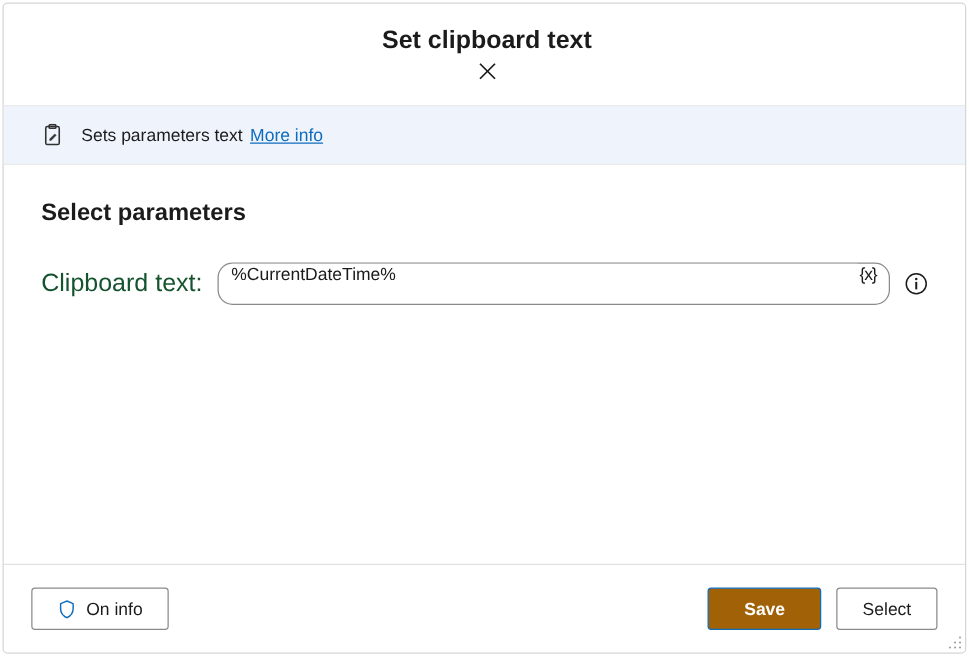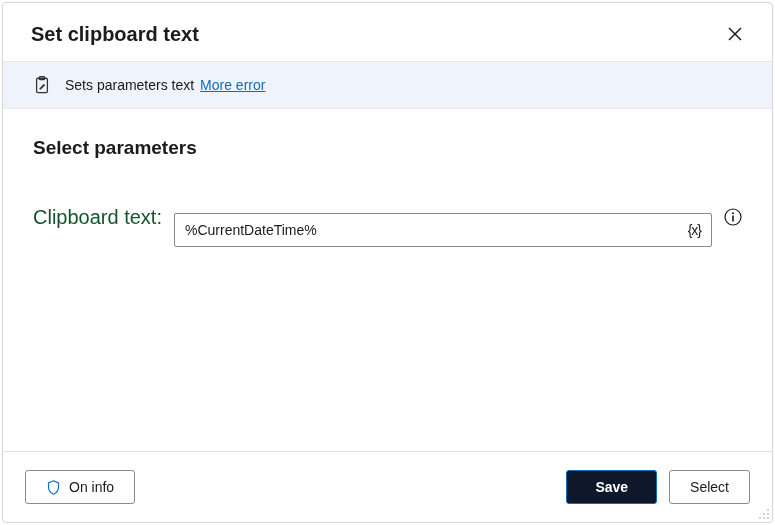--- a/index.html
+++ b/index.html
@@ -22,20 +22,21 @@
       border-radius: 4px;
       display: flex;
       flex-direction: column;
       position: relative;
     }
     .header {
       display: flex;
       justify-content: space-between;
       align-items: center;
       padding: 18px 24px 14px 28px;
+      flex-direction: column;
     }
     .title {
       font-size: 20px;
       font-weight: 600;
       color: #1b1b1b;
     }
     .close-btn {
       background: none;
       border: none;
       cursor: pointer;
@@ -91,26 +92,25 @@
     }
     .param-label {
       font-size: 20px;
       color: #14532d;
       min-width: 98px;
     }
     .input-wrapper {
       flex: 1;
       position: relative;
       display: flex;
-      align-items: center;
+      align-items: flex-start;
       border: 1px solid #8a8a8a;
-      border-radius: 2px;
+      border-radius: 12px;
       height: 34px;
       padding: 0 8px 0 10px;
-      margin-top: 26px;
     }
     .text-input {
       flex: 1;
       border: none;
       outline: none;
       font-size: 14px;
       font-family: inherit;
       color: #1b1b1b;
     }
     .var-icon {
@@ -143,21 +143,21 @@
       display: flex;
       align-items: center;
       gap: 8px;
     }
     .btn-secondary {
       background: #fff;
       border: 1px solid #8a8a8a;
       color: #1b1b1b;
     }
     .btn-primary {
-      background: #0f172a;
+      background: #a16207;
       border: 1px solid #0f6cbd;
       color: #fff;
       font-weight: 600;
       padding: 0 28px;
     }
     .footer-right {
       display: flex;
       gap: 12px;
     }
     .shield-icon {
@@ -188,21 +188,21 @@
   </div>
 
   <div class="info-banner">
     <svg class="clipboard-icon" viewBox="0 0 18 20" fill="none" stroke="#323232" stroke-width="1.4">
       <rect x="3" y="2.5" width="12" height="16" rx="1.5"></rect>
       <rect x="6" y="0.8" width="6" height="3.2" rx="1"></rect>
       <path d="M 6.5 13.5 L 11 9 L 12.3 10.3 L 7.8 14.8 L 6.5 14.8 Z" fill="#323232" stroke-width="0.4"></path>
     </svg>
     <div class="info-text">
       <span>Sets parameters text</span>
-      <a class="more-info">More error</a>
+      <a class="more-info">More info</a>
     </div>
   </div>
 
   <div class="content">
     <div class="section-title">Select parameters</div>
 
     <div class="param-row">
       <div class="param-label">Clipboard text:</div>
       <div class="input-wrapper">
         <input type="text" class="text-input" value="%CurrentDateTime%" style="">

